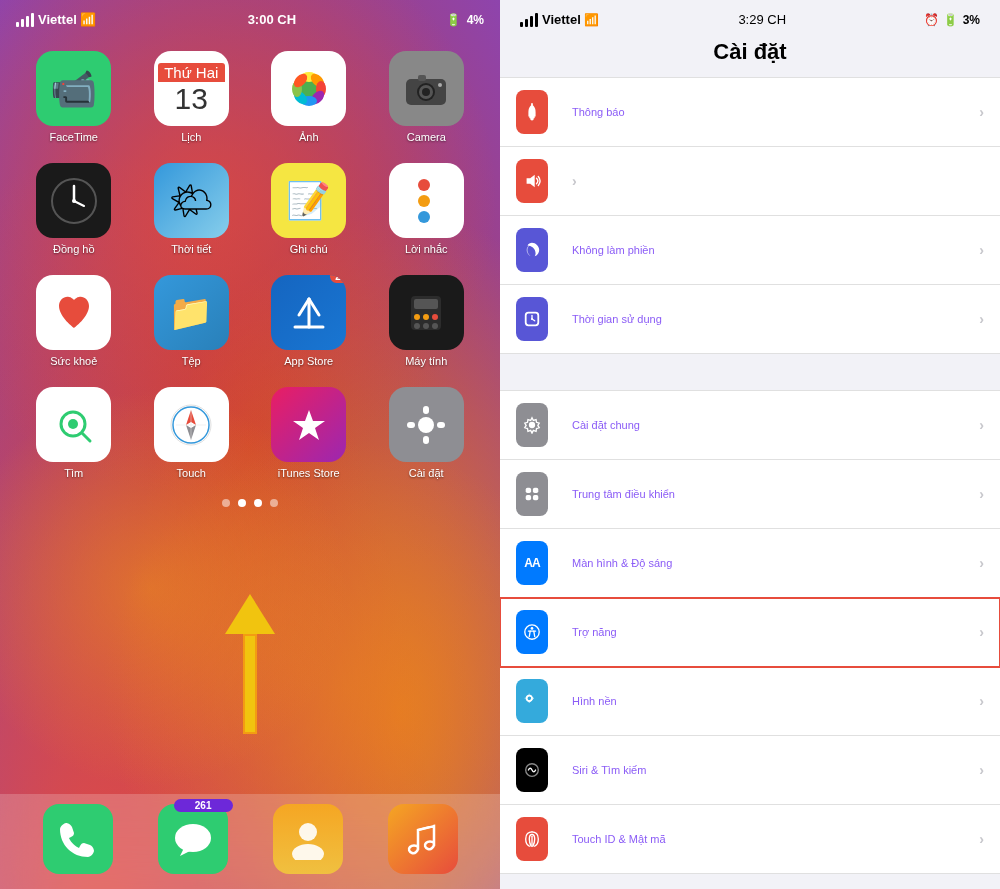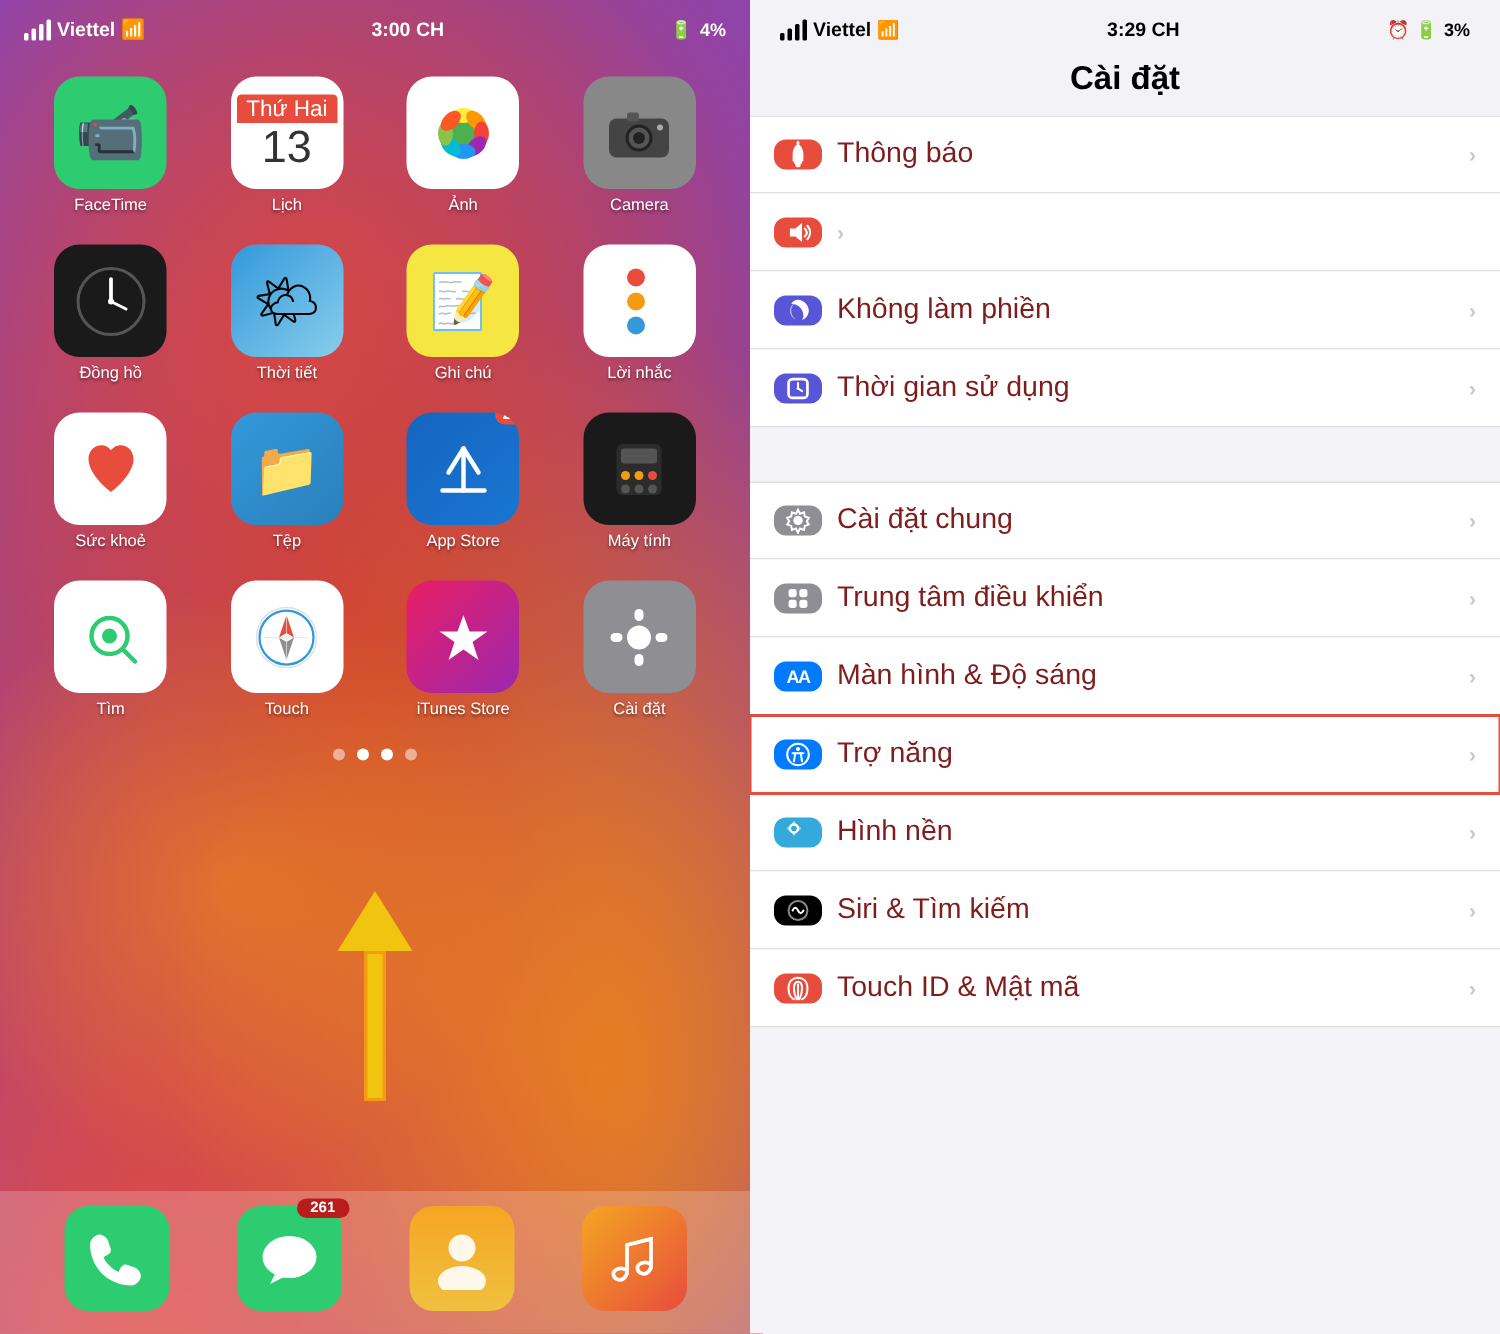--- a/index.html
+++ b/index.html
@@ -283,45 +283,45 @@
 
     .settings-item.highlighted {
       background: white;
       outline: 2.5px solid #e74c3c;
       outline-offset: -1px;
       z-index: 2;
     }
 
     .settings-icon {
       width: 32px;
-      height: 20px;
+      height: 44px;
       border-radius: 8px;
       display: flex;
       align-items: center;
       justify-content: center;
-      margin-right: 10px;
+      margin-right: 24px;
       flex-shrink: 0;
       font-size: 17px;
     }
 
     .icon-notif { background: #e74c3c; color: white; }
     .icon-sound { background: #e74c3c; color: white; }
     .icon-dnd { background: #5856d6; color: white; }
     .icon-screen-time { background: #5856d6; color: white; }
     .icon-general { background: #8e8e93; color: white; }
     .icon-control { background: #8e8e93; color: white; }
     .icon-display { background: #007aff; color: white; }
     .icon-access { background: #007aff; color: white; }
     .icon-wallpaper { background: #34aadc; color: white; }
     .icon-touchid { background: #e74c3c; color: white; }
 
     .settings-label {
       flex: 1;
-      font-size: 19px;
-      color: #7f1d1d;
+      font-size: 11px;
+      color: #8b5cf6;
     }
 
     .chevron-icon {
       color: #c7c7cc;
       font-size: 14px;
       font-weight: 600;
     }
 
     .settings-gap {
       height: 36px;
@@ -549,21 +549,21 @@
         </svg>
       </div>
     </div>
     <div class="dock-item" style="position:relative;">
       <div class="dock-icon" style="background:#2ecc71;border-radius:16px;width:70px;height:70px;display:flex;align-items:center;justify-content:center;">
         <svg width="42" height="38" viewBox="0 0 42 38">
           <ellipse cx="21" cy="18" rx="18" ry="14" fill="white"></ellipse>
           <polygon points="12,28 8,36 20,30" fill="white"></polygon>
         </svg>
       </div>
-      <span class="badge-count" style="position:absolute;top:-5px;right:-5px;background:#b91c1c;color:white;font-size:10px;font-weight:700;border-radius:10px;padding:1px 9px;min-width:18px;z-index:2;">261</span>
+      <span class="badge-count" style="position:absolute;top:-5px;right:-5px;background:#6d28d9;color:white;font-size:10px;font-weight:700;border-radius:10px;padding:1px 21px;min-width:18px;z-index:2;">261</span>
     </div>
     <div class="dock-item">
       <div class="dock-icon" style="background:linear-gradient(#f5a623,#f0c040);border-radius:16px;width:70px;height:70px;display:flex;align-items:center;justify-content:center;">
         <svg width="42" height="42" viewBox="0 0 42 42">
           <circle cx="21" cy="14" r="9" fill="rgba(255,255,255,0.9)"></circle>
           <ellipse cx="21" cy="36" rx="16" ry="10" fill="rgba(255,255,255,0.9)"></ellipse>
         </svg>
       </div>
     </div>
     <div class="dock-item">
@@ -583,21 +583,21 @@
     <div style="display:flex;align-items:center;gap:4px;">
       <div class="signal-bars">
         <div class="signal-bar" style="width:3px;height:5px;background:#000;"></div>
         <div class="signal-bar" style="width:3px;height:8px;background:#000;"></div>
         <div class="signal-bar" style="width:3px;height:11px;background:#000;"></div>
         <div class="signal-bar" style="width:3px;height:14px;background:#000;"></div>
       </div>
       <span>Viettel</span>
       <span style="font-size:12px;">📶</span>
     </div>
-    <span style="font-weight:700;">3:29 CH</span>
+    <span style="font-weight:400;">3:29 CH</span>
     <div style="display:flex;align-items:center;gap:4px;font-size:12px;">
       <span>⏰</span>
       <span>🔋</span>
       <span>3%</span>
     </div>
   </div>
 
   <div class="settings-header">Cài đặt</div>
 
   <div class="settings-list">

